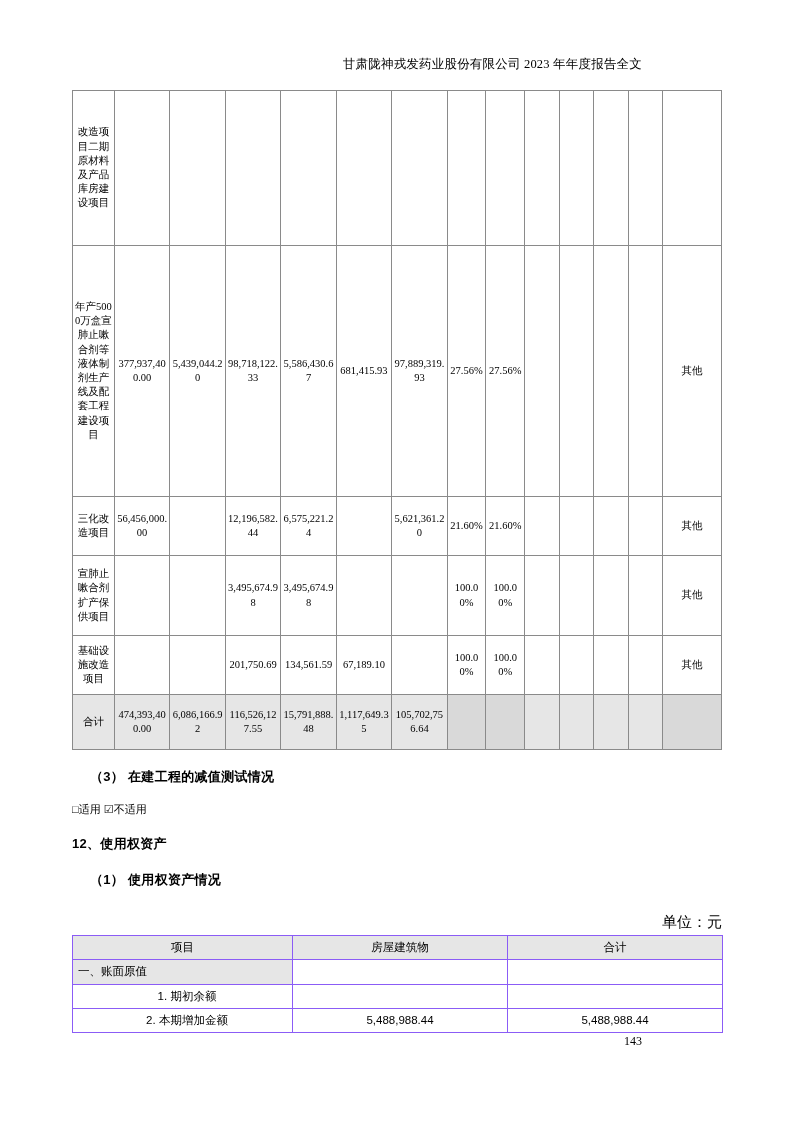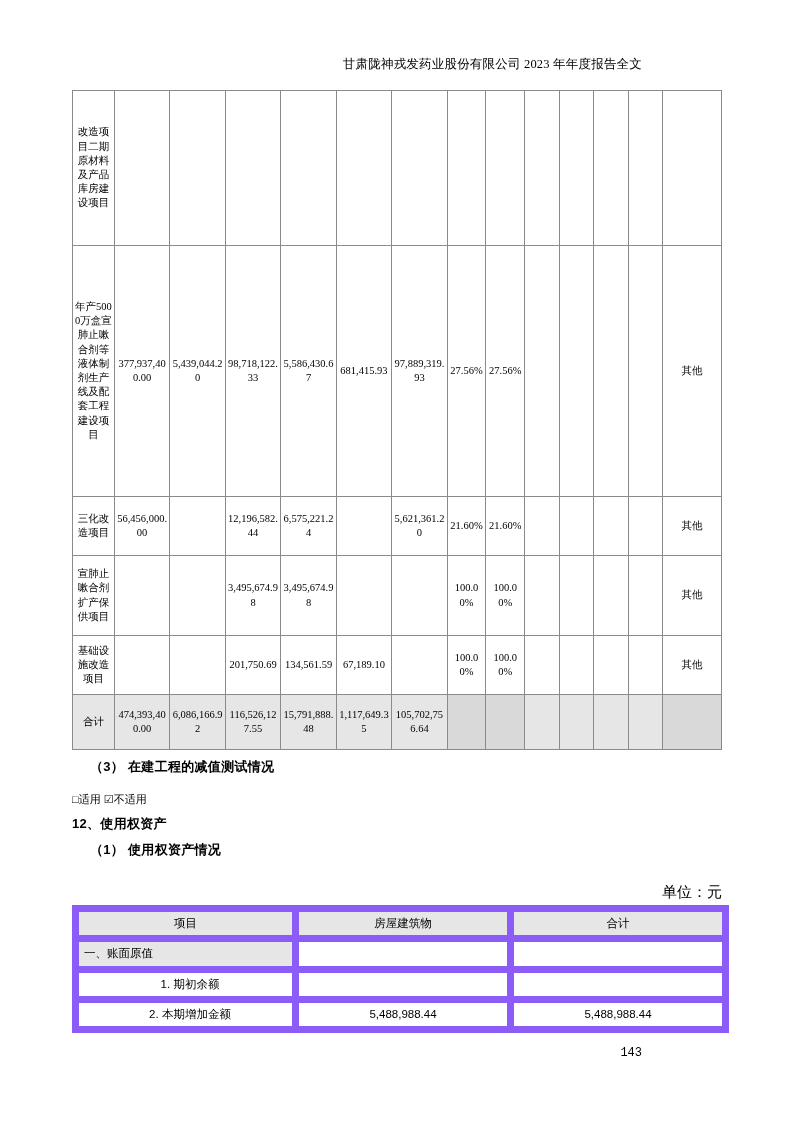--- a/index.html
+++ b/index.html
@@ -70,21 +70,21 @@
   }
   tr.total td.blankgray {
     background: #d9d9d9;
   }
 
   
   h3.sec {
     font-family: "Liberation Sans", sans-serif;
     font-weight: bold;
     font-size: 13px;
-    margin: 8px 0 0 0;
+    margin: 18px 0 0 0;
     letter-spacing: 0.3px;
   }
   h3.sec.indent {
     margin-left: 18px;
   }
   p.applic {
     font-size: 11.5px;
     margin: 16px 0 0 0;
     font-family: "Liberation Sans", sans-serif;
   }
@@ -102,21 +102,21 @@
 
   
   table.rou {
     border-collapse: collapse;
     width: 650px;
     table-layout: fixed;
     font-size: 11.5px;
     font-family: "Liberation Sans", sans-serif;
   }
   table.rou td {
-    border: 7px solid #8b5cf6;
+    border: 1px solid #8b5cf6;
     padding: 3px 5px;
     line-height: 1.5;
     height: 17px;
   }
   table.rou tr.head td {
     background: #e6e6e6;
     text-align: center;
     font-weight: normal;
   }
   table.rou td.label {
@@ -129,23 +129,23 @@
     background: #ffffff;
   }
   table.rou td.sublabel {
     background: #ffffff;
     text-align: center;
     padding-left: 14px;
   }
   .pagenum {
     position: absolute;
     right: 72px;
-    bottom: 62px;
+    bottom: 73px;
     font-size: 12px;
-    font-family: Liberation Mono, monospace;
+    font-family: Liberation Serif, serif;
   }
 </style>
 </head>
 <body>
 
 <div class="page">
 
   <div class="header">甘肃陇神戎发药业股份有限公司 2023 年年度报告全文</div>
 
   <div class="content">

